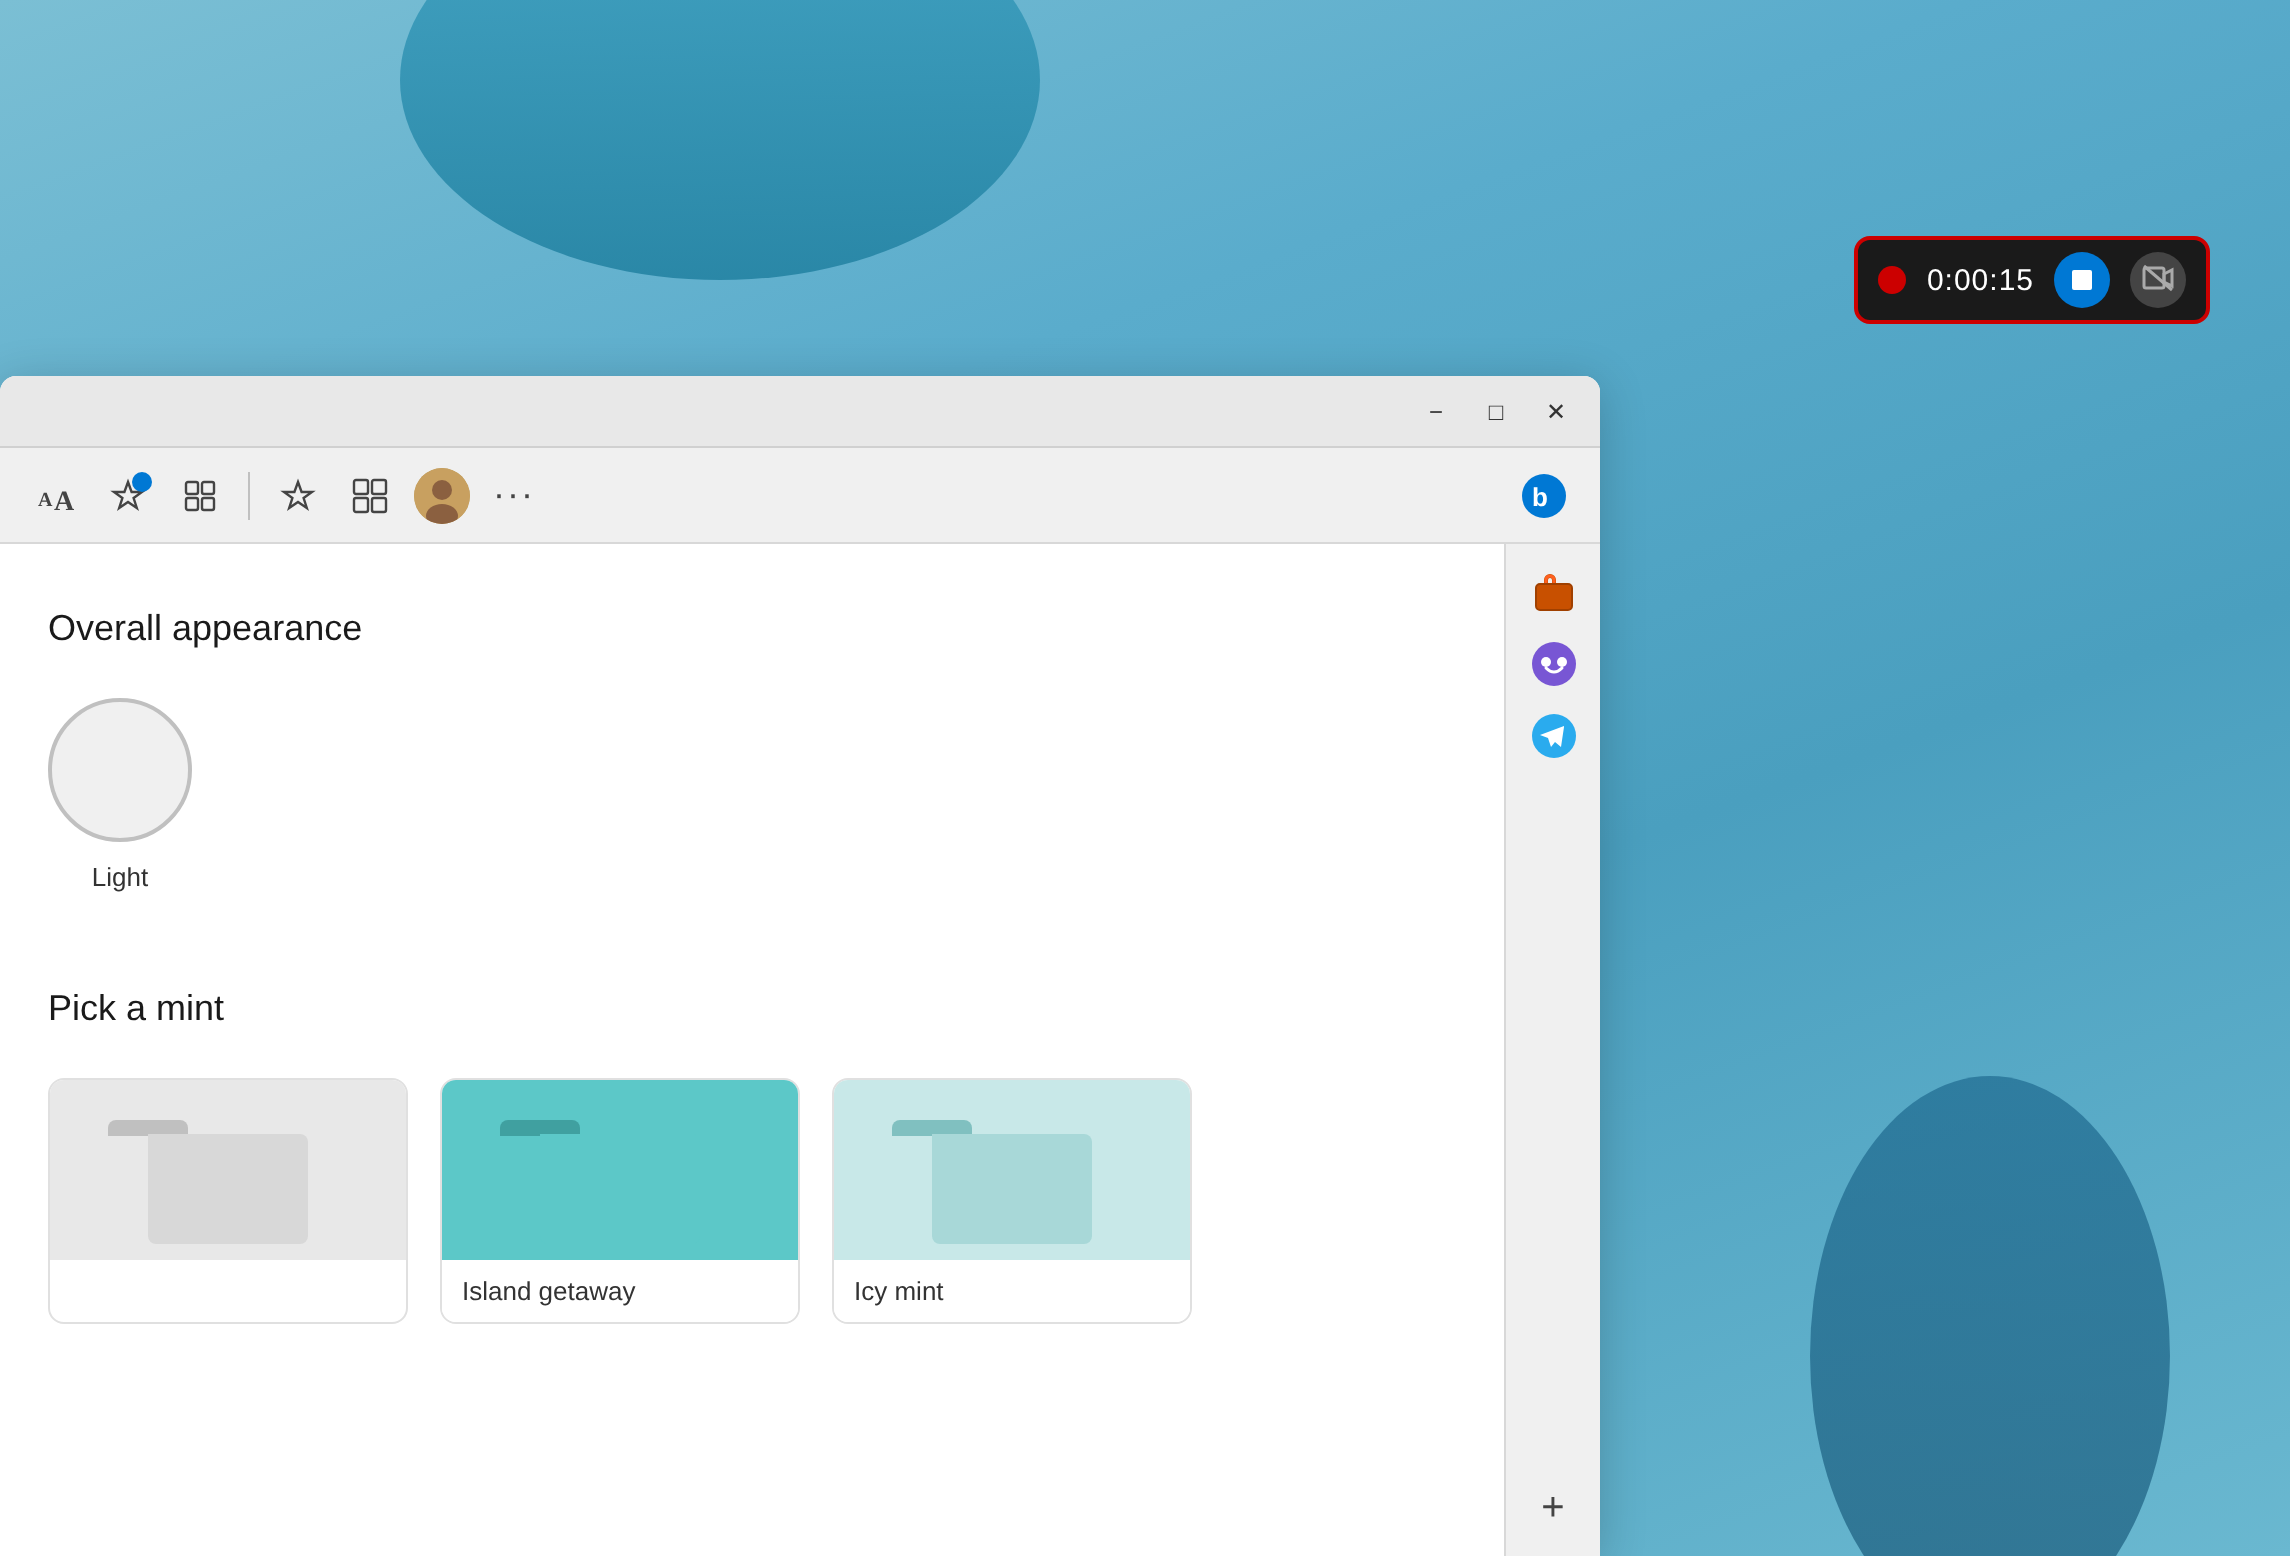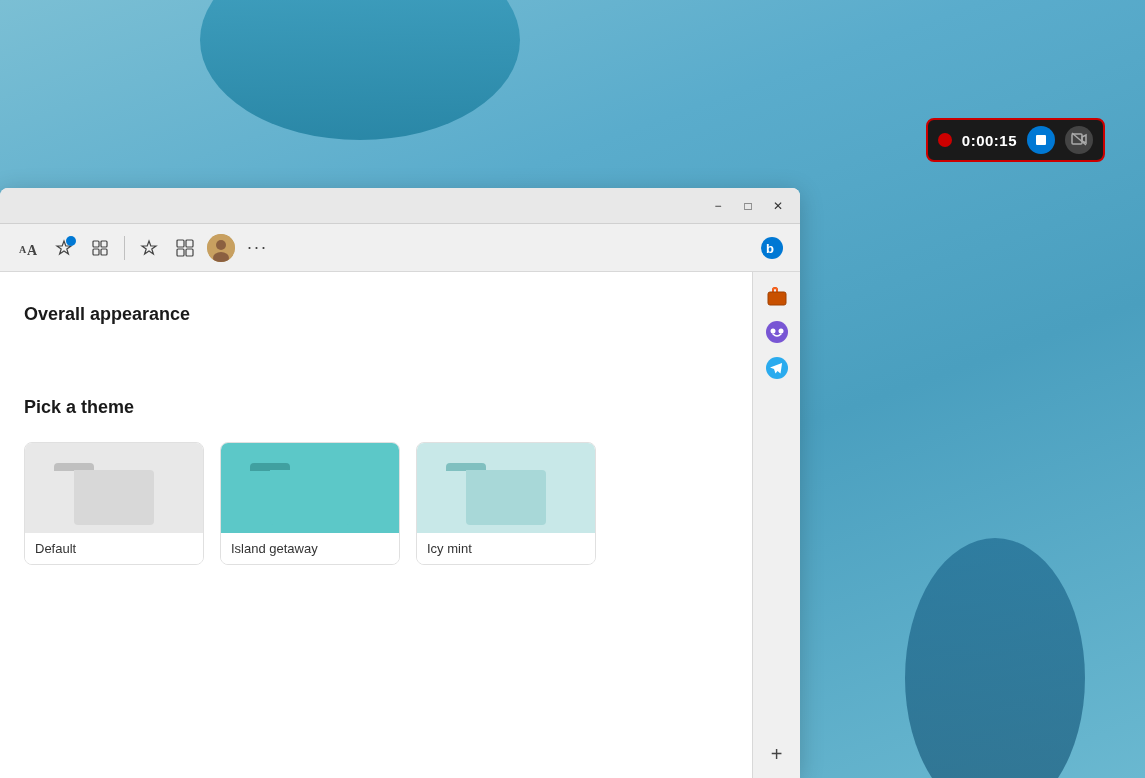--- a/index.html
+++ b/index.html
@@ -54,21 +54,21 @@
     .rec-dot {
       width: 14px;
       height: 14px;
       background: #cc0000;
       border-radius: 50%;
     }
 
     .rec-timer {
       color: #ffffff;
       font-size: 15px;
-      font-weight: 700;
+      font-weight: 400;
       letter-spacing: 0.5px;
     }
 
     .rec-stop-btn {
       width: 28px;
       height: 28px;
       background: #0078d4;
       border-radius: 50%;
       display: flex;
       align-items: center;
@@ -238,21 +238,21 @@
 
     .sidebar-icon.add {
       color: #444;
       font-size: 20px;
       margin-top: auto;
     }
 
     
     .section-title {
       font-size: 18px;
-      font-weight: 700;
+      font-weight: 400;
       color: #1a1a1a;
       margin-bottom: 24px;
     }
 
     .appearance-options {
       display: flex;
       gap: 40px;
       margin-bottom: 48px;
     }
 
@@ -463,37 +463,40 @@
 
   <div class="browser-content">
 
     <div class="main-content">
 
       <div>
         <div class="section-title">Overall appearance</div>
         <div class="appearance-options">
 
 
+          <div class="appearance-option">
+            <div class="appearance-circle light"></div>
+            <span class="appearance-label">Light</span>
+          </div>
 
 
         </div>
       </div>
 
       <div>
-        <div class="section-title">Pick a theme</div>
+        <div class="section-title">Pick a mint</div>
         <div class="theme-cards">
 
           <div class="theme-card">
             <div class="theme-preview default-theme">
               <div class="folder-icon">
                 <div class="folder-tab default-tab"></div>
                 <div class="folder-body default-body"></div>
               </div>
             </div>
-            <div class="theme-name">Default</div>
           </div>
 
           <div class="theme-card">
             <div class="theme-preview island-getaway">
               <div class="folder-icon">
                 <div class="folder-tab island-tab"></div>
                 <div class="folder-body island-body"></div>
               </div>
             </div>
             <div class="theme-name">Island getaway</div>

